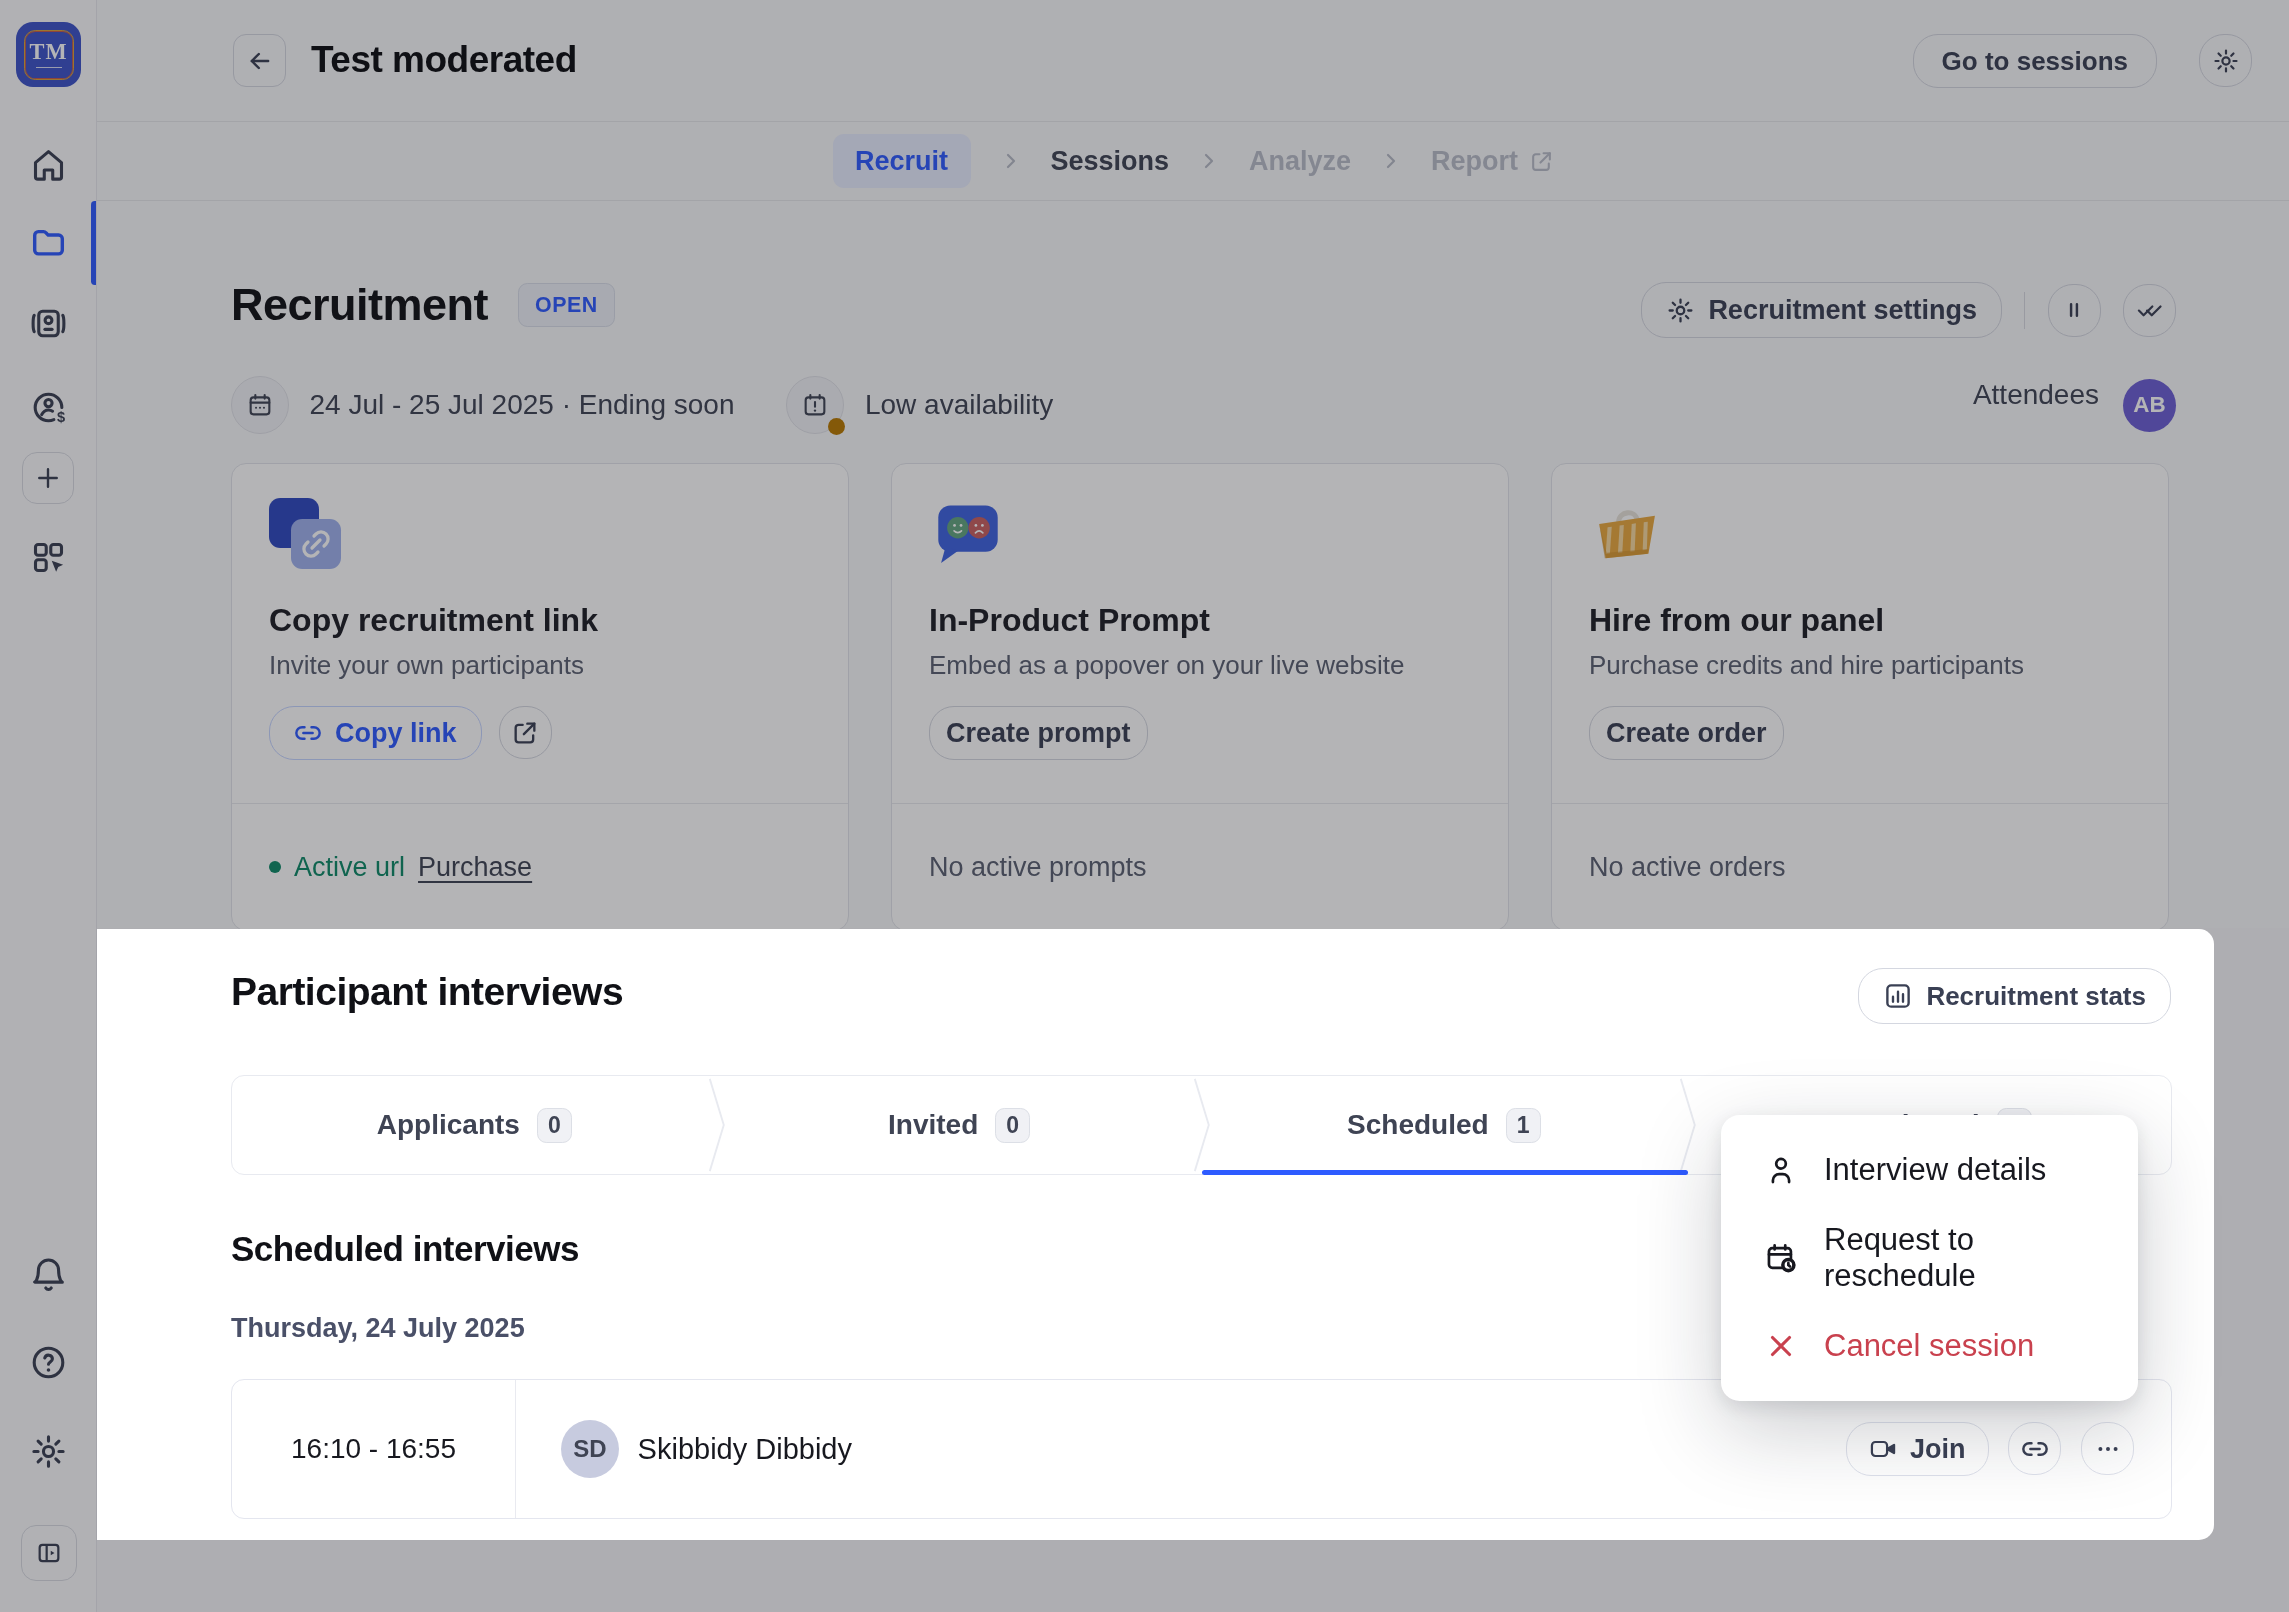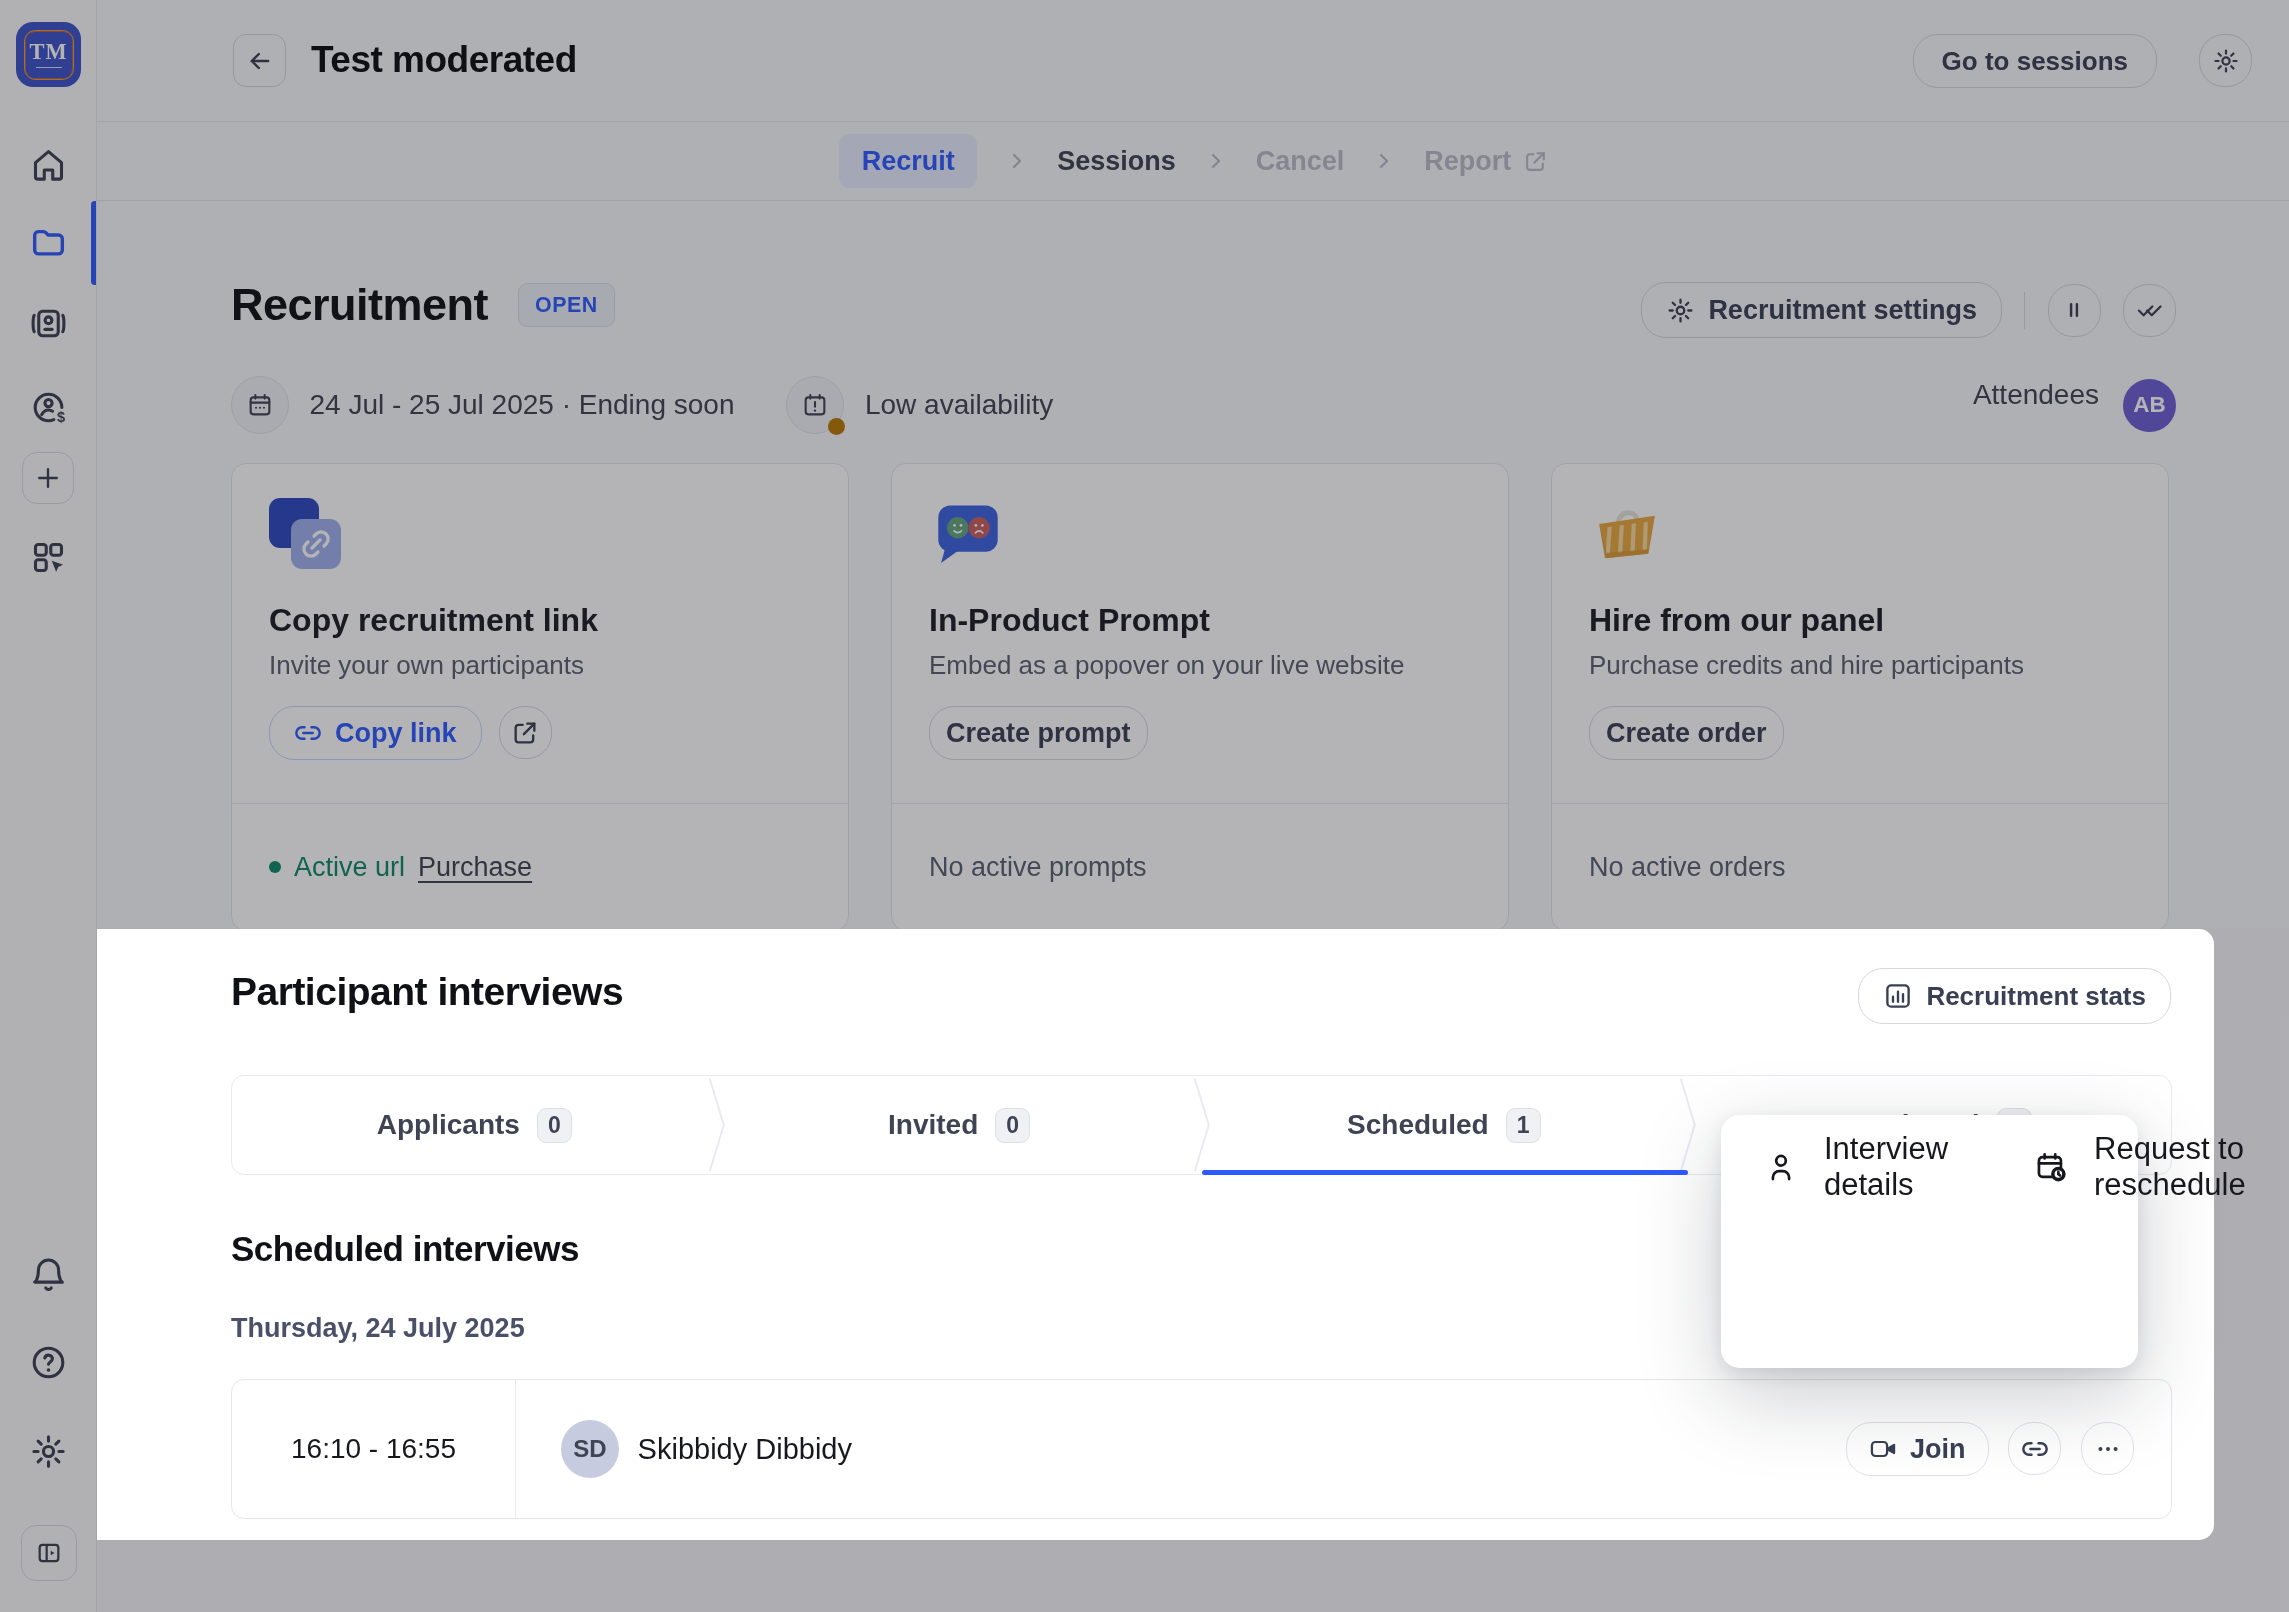--- a/index.html
+++ b/index.html
@@ -152,24 +152,24 @@
   .int-name { font-size:29px; color:#17181f; }
   .int-actions { margin-left:auto; margin-right:37px; display:flex; gap:19.6px; }
   .btn-join { height:54px; padding:0 22.4px; font-size:27px; border-color:#dfe2ec; }
   .btn-sq { width:53px; height:53px; border-color:#dfe2ec; }
 
   
   .dim { position:absolute; inset:0; background:rgba(22,23,29,0.32); z-index:40; }
 
   
   .menu {
-    position:absolute; left:1721px; top:1115px; width:417px; height:253px; z-index:60;
+    position:absolute; left:1721px; top:1115px; width:417px; height:286px; z-index:60;
     background:#fff; border-radius:18.6px; padding:9.3px 0;
     box-shadow:0 28px 84px rgba(23,26,40,.22), 0 5.6px 17px rgba(23,26,40,.10);
-    display:flex; flex-direction:row; justify-content:space-evenly;
+    display:flex; flex-direction:column; justify-content:space-evenly;
   }
   .menu-item { display:flex; align-items:center; gap:26px; padding:0 43px; height:86px; font-size:31px; color:#17181f; cursor:pointer; }
   .menu-item svg { width:34px; height:34px; flex:none; }
   .menu-item.danger { color:#c9414e; }
 </style>
 </head>
 <body>
 
 <div class="app">
 
@@ -274,21 +274,21 @@
         <svg viewBox="0 0 24 24" fill="none" stroke="currentColor" stroke-width="2.2" stroke-linecap="round" stroke-linejoin="round">
           <path d="M9 6l6 6-6 6"></path>
         </svg>
       </span>
     <span class="crumb done">Sessions</span>
     <span class="crumb-sep">
         <svg viewBox="0 0 24 24" fill="none" stroke="currentColor" stroke-width="2.2" stroke-linecap="round" stroke-linejoin="round">
           <path d="M9 6l6 6-6 6"></path>
         </svg>
       </span>
-    <span class="crumb todo">Cancel</span>
+    <span class="crumb todo">Analyze</span>
     <span class="crumb-sep">
         <svg viewBox="0 0 24 24" fill="none" stroke="currentColor" stroke-width="2.2" stroke-linecap="round" stroke-linejoin="round">
           <path d="M9 6l6 6-6 6"></path>
         </svg>
       </span>
     <span class="crumb todo">
       <span>Report</span>
       <svg class="ext" viewBox="0 0 24 24" fill="none" stroke="currentColor" stroke-width="2" stroke-linecap="round" stroke-linejoin="round">
           <path d="M10 5H6.5A2.5 2.5 0 0 0 4 7.5v10A2.5 2.5 0 0 0 6.5 20h10a2.5 2.5 0 0 0 2.5-2.5V14"></path>
           <path d="M14 4h6v6"></path>

